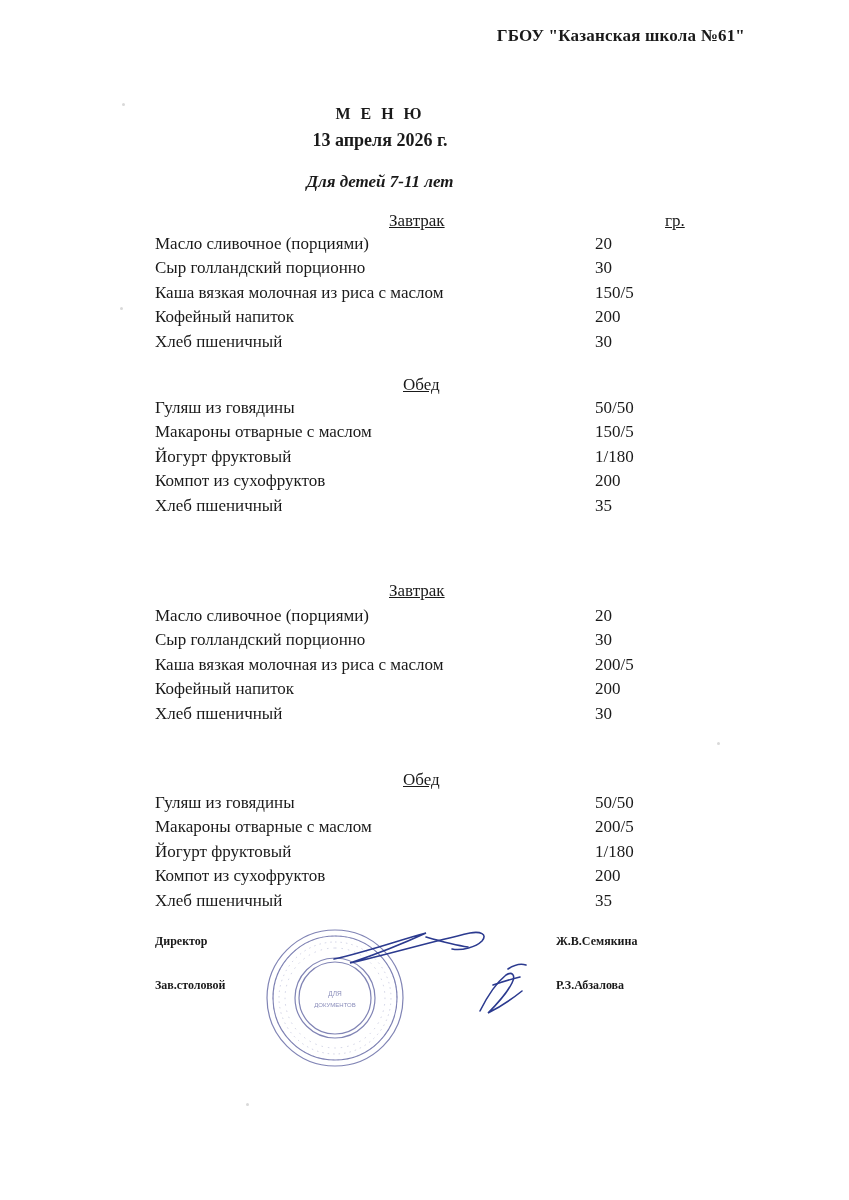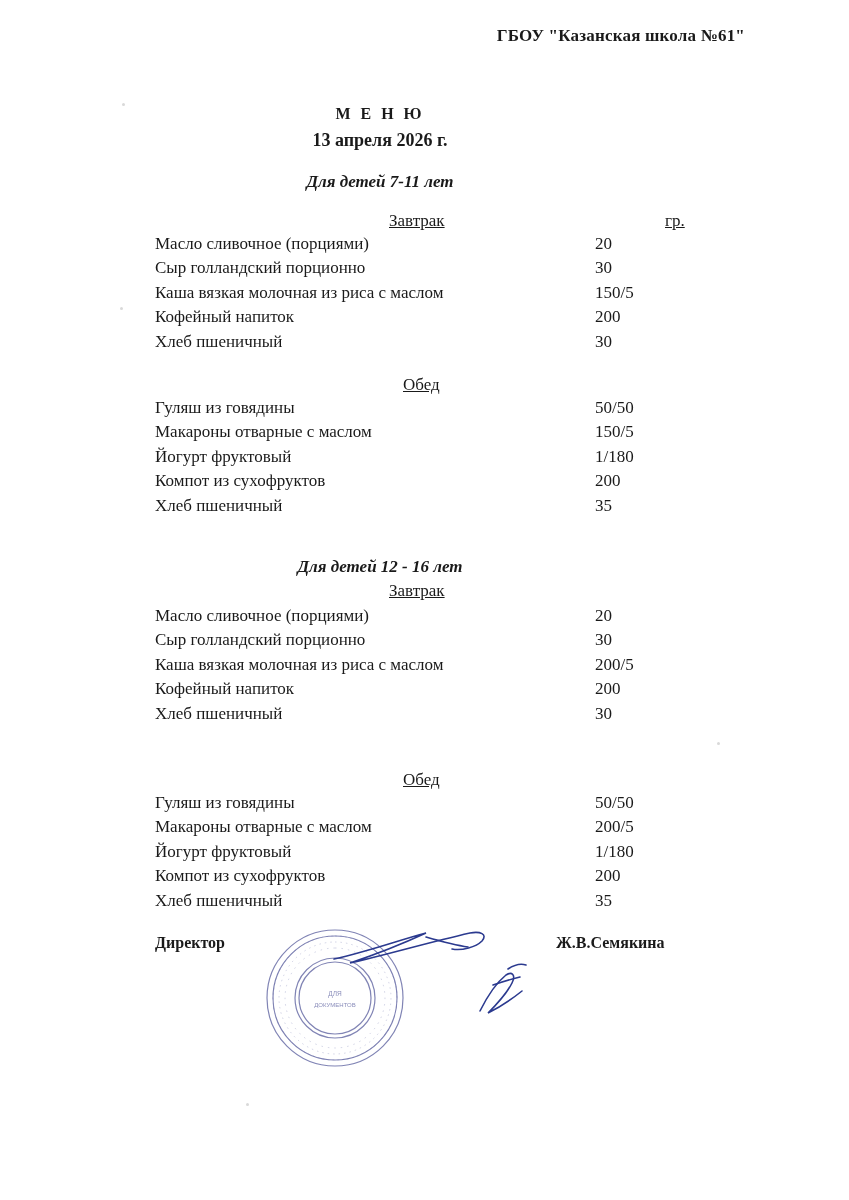--- a/index.html
+++ b/index.html
@@ -97,21 +97,21 @@
   }
   .list-b1 { top: 232px; }
   .list-o1 { top: 396px; }
   .list-b2 { top: 604px; }
   .list-o2 { top: 791px; }
 
   .sign-block {
     position: absolute;
     left: 0;
     width: 849px;
-    font-size: 16px;
+    font-size: 12px;
     font-weight: bold;
   }
   .sign-row {
     position: relative;
     height: 44px;
   }
   .sign-role {
     position: absolute;
     left: 155px;
     top: 0;
@@ -211,21 +211,20 @@
     <div class="row">
       <span class="dish">Компот из сухофруктов</span>
       <span class="gram">200</span>
     </div>
     <div class="row">
       <span class="dish">Хлеб пшеничный</span>
       <span class="gram">35</span>
     </div>
   </div>
 
-  <div class="age-group age-2">Для детей 12 - 16 лет</div>
 
   <div class="section-head sh-b2">Завтрак</div>
 
   <div class="items list-b2">
     <div class="row">
       <span class="dish">Масло сливочное (порциями)</span>
       <span class="gram">20</span>
     </div>
     <div class="row">
       <span class="dish">Сыр голландский порционно</span>
@@ -267,20 +266,24 @@
     <div class="row">
       <span class="dish">Хлеб пшеничный</span>
       <span class="gram">35</span>
     </div>
   </div>
 
   <div class="sign-block signatures">
     <div class="sign-row">
       <span class="sign-role">Директор</span>
       <span class="sign-name">Ж.В.Семякина</span>
+    </div>
+    <div class="sign-row">
+      <span class="sign-role">Зав.столовой</span>
+      <span class="sign-name">Р.З.Абзалова</span>
     </div>
   </div>
 
   <svg class="stamp" viewBox="0 0 140 140">
     <g fill="none" stroke="#6b6fa8" stroke-width="1.2" opacity="0.85">
       <circle cx="70" cy="70" r="68"></circle>
       <circle cx="70" cy="70" r="62"></circle>
       <circle cx="70" cy="70" r="40"></circle>
       <circle cx="70" cy="70" r="36"></circle>
     </g>

